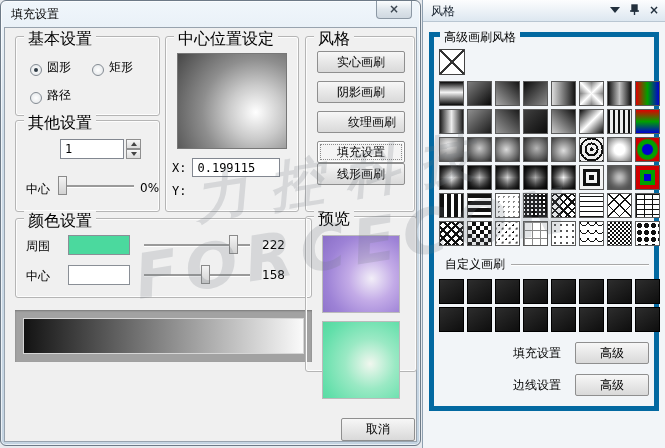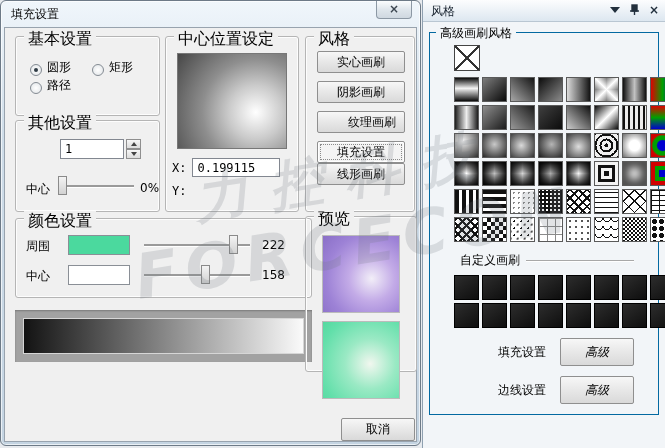--- a/index.html
+++ b/index.html
@@ -76,33 +76,33 @@
   .panel { position:absolute; left:422px; top:0; width:243px; height:448px;
     background:#f2f5f8; border-left:1px solid #8fa0b0; }
   .panel-header { position:relative; height:22px;
     background:linear-gradient(#fcfdfe,#dde7f0); border-bottom:1px solid #b9c6d2; }
   .panel-title { position:absolute; left:8px; top:3px; font-size:12px; color:#17222e; }
   .panel-icons { position:absolute; right:6px; top:4px; display:flex; gap:9px; align-items:center; }
   .icon-chevron { width:0; height:0; border-left:5px solid transparent;
     border-right:5px solid transparent; border-top:6px solid #22303d; }
   .icon-pin svg, .icon-close { display:block; }
   .icon-close { font-weight:bold; color:#22303d; font-size:12px; line-height:12px; }
-  .pgroup { position:relative; margin:10px 6px 0; border:1px solid #0369a1;
-    padding:12px 24px 10px; }
+  .pgroup { position:relative; margin:10px 6px 0; border:5px solid #0369a1;
+    padding:12px 5px 10px; }
   .pgroup .gtitle { position:absolute; top:-8px; left:6px; background:#f2f5f8; padding:0 4px; }
   .none-box { width:26px; height:26px; border:1px solid #444; background:
       linear-gradient(45deg,transparent calc(50% - 1px),#333 calc(50% - 1px) calc(50% + 1px),transparent calc(50% + 1px)),
       linear-gradient(135deg,transparent calc(50% - 1px),#333 calc(50% - 1px) calc(50% + 1px),transparent calc(50% + 1px)),#fff; }
   .sw-grid { display:grid; grid-template-columns:repeat(8,25px); gap:3px; margin-top:6px; }
   .sw { width:25px; height:25px; border:1px solid #5a5a5a; background:#fff; }
   .sub-sep { display:flex; align-items:center; gap:6px; margin-top:10px;margin-left:6px; }
   .sub-sep .line { flex:1; height:1px; background:#a8a8a8; box-shadow:0 1px 0 #fff; }
   .sw-custom { border:1px solid #000; background:linear-gradient(145deg,#2d2d2d,#0e0e0e); }
   .settings-row { display:flex; align-items:center; justify-content:flex-end; gap:14px; margin-top:10px; }
-  .settings-row .btn { width:74px; height:28px;font-style:italic; }
+  .settings-row .btn { width:74px; height:22px; }
   
   .sw-grad-hband { background:linear-gradient(180deg,#0a0a0a,#f5f5f5 45%,#0a0a0a); }
   .sw-grad-d1 { background:linear-gradient(135deg,#7d7d7d,#090909); }
   .sw-grad-d2 { background:linear-gradient(45deg,#a7a7a7,#151515); }
   .sw-grad-d3 { background:linear-gradient(135deg,#0c0c0c,#8b8b8b); }
   .sw-grad-v1 { background:linear-gradient(90deg,#dcdcdc,#141414); }
   .sw-grad-xcross { background-color:#000;
      background-image:linear-gradient(45deg,#000,#fff 50%,#000),linear-gradient(135deg,#000,#fff 50%,#000);
      background-blend-mode:lighten; }
   .sw-grad-vband { background:linear-gradient(90deg,#101010,#c2c2c2 50%,#101010); }
@@ -200,21 +200,21 @@
     <div class="group" style="left:10px;top:8px;width:145px;height:80px;">
       <span class="gtitle">基本设置</span>
       <div class="radio-item" style="left:14px;top:22px;">
         <span class="rb checked"></span>
         <span>圆形</span>
       </div>
       <div class="radio-item" style="left:76px;top:22px;">
         <span class="rb"></span>
         <span>矩形</span>
       </div>
-      <div class="radio-item" style="left:14px;top:40px;">
+      <div class="radio-item" style="left:14px;top:50px;">
         <span class="rb"></span>
         <span>路径</span>
       </div>
     </div>
 
     <div class="group" style="left:10px;top:92px;width:145px;height:92px;">
       <span class="gtitle">其他设置</span>
       <span style="position:absolute;left:10px;top:21px;margin-left:47px;">循环</span>
       <input class="field" style="position: absolute; left: 44px; top: 18px; width: 64px; height: 20px;" value="1">
       <div class="spin" style="left:110px;top:18px;">

